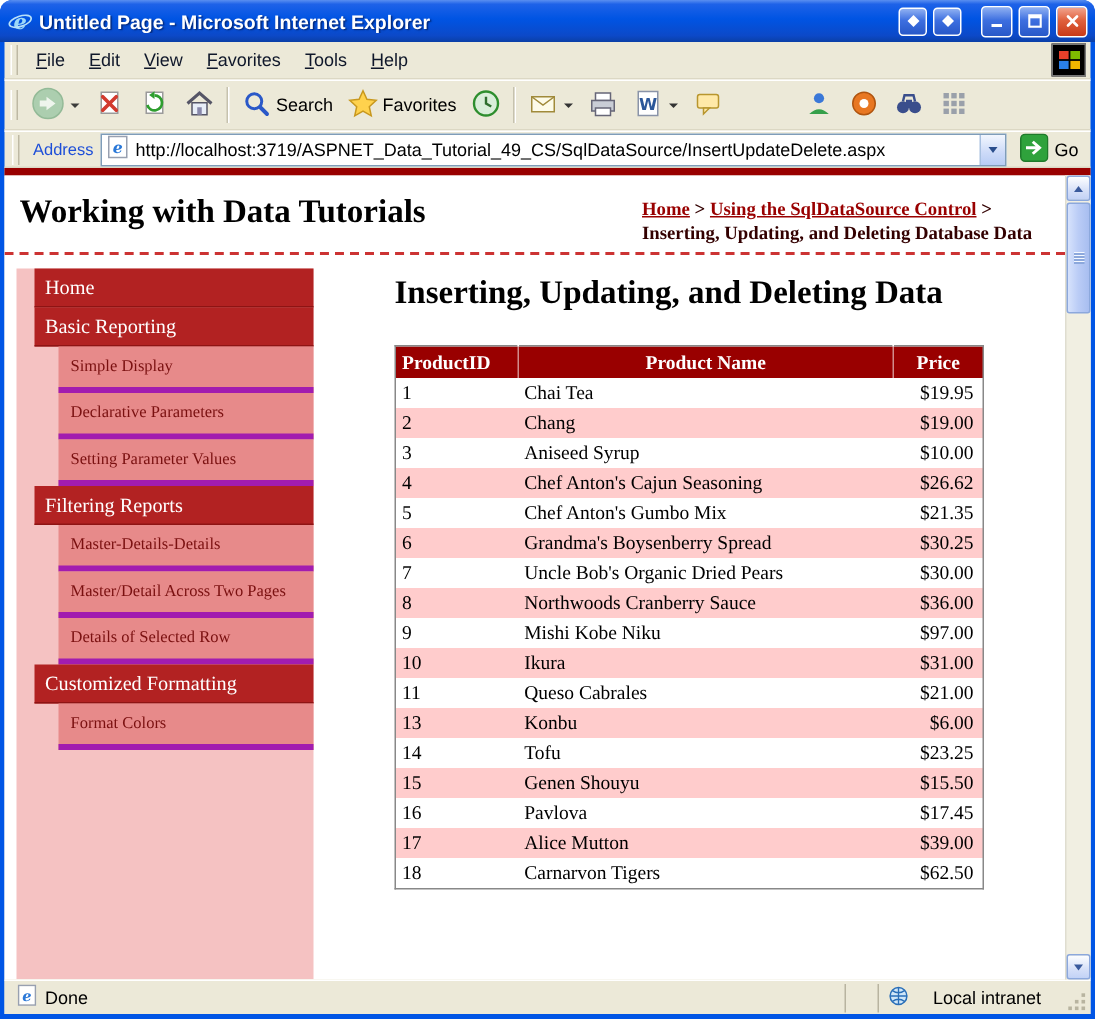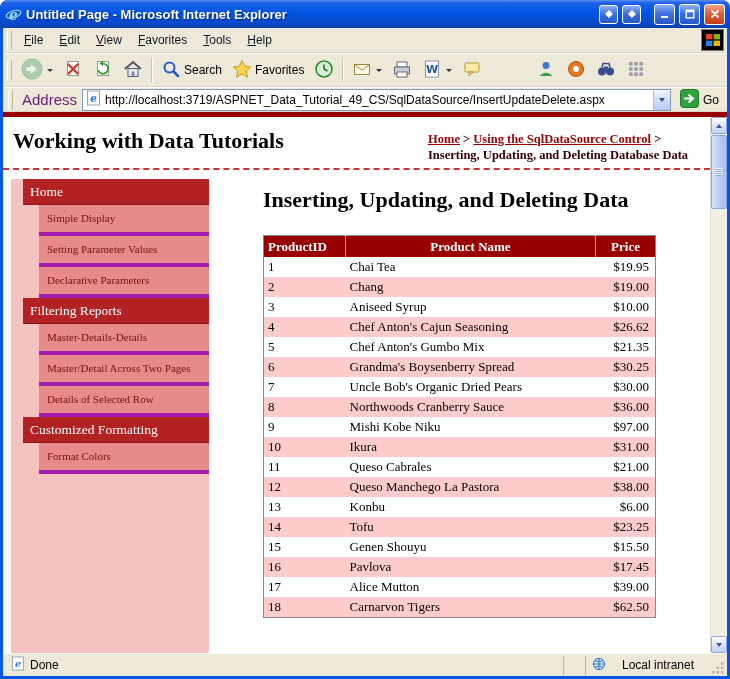--- a/index.html
+++ b/index.html
@@ -25,41 +25,41 @@
   .menu-item u{text-decoration:underline}
   .winflag{margin-left:auto;width:23px;height:22px;background:#000;border:1px solid #777;display:flex;align-items:center;justify-content:center}
   .toolbar{height:34px;flex:none;display:flex;align-items:center;padding:0 3px;border-top:1px solid #fff;border-bottom:1px solid #DCD8C4}
   .tbtn{height:28px;display:flex;align-items:center;gap:3px;padding:0 5px;font-size:12px;border-radius:3px;flex:none}
   .tbtn.dim{opacity:.95}
   .tsep{width:2px;height:24px;border-left:1px solid #C6C2AE;border-right:1px solid #fff;margin:0 3px;flex:none}
   .caret{width:0;height:0;border-left:3px solid transparent;border-right:3px solid transparent;border-top:3px solid #333;margin-left:1px}
   .push44{width:44px;flex:none}
   
   .addressbar{height:25px;flex:none;display:flex;align-items:center;padding:0 4px;gap:5px;border-top:1px solid #fff;border-bottom:1px solid #DCD8C4}
-  .addr-label{font-size:15px;color:#701a75;flex:none}
+  .addr-label{font-size:11px;color:#1d4ed8;flex:none}
   .addr-field{flex:1;height:22px;background:#fff;border:1px solid #7F9DB9;display:flex;align-items:center;padding-left:3px;gap:4px;min-width:0}
   .addr-url{flex:1;font-size:12px;color:#000;white-space:nowrap;overflow:hidden}
   .addr-drop{width:17px;height:20px;flex:none;background:linear-gradient(180deg,#F2F6FE,#CCDAF8 60%,#B8CCF4);border-left:1px solid #A8C0E0;display:flex;align-items:center;justify-content:center}
   .dtri{width:0;height:0;border-left:3.5px solid transparent;border-right:3.5px solid transparent;border-top:4px solid #2A4E8C}
   .go-btn{display:flex;align-items:center;gap:4px;font-size:12px;padding:0 4px;flex:none}
   .redstrip{height:5px;flex:none;background:var(--maroon,#990000)}
   
   .content{flex:1;display:flex;min-height:0;background:#fff}
   .page{flex:1;min-width:0;overflow:hidden;display:flex;flex-direction:column;font-family:Liberation Serif, serif}
   .page-header{flex:none;display:flex;justify-content:space-between;gap:10px;padding:11px 10px 5px 10px;border-bottom:2px dashed var(--accent_red,#CC3333)}
   h1{font-size:22px;font-weight:bold;color:#000;white-space:nowrap}
   .breadcrumb{width:272px;flex:none;font-size:12.5px;font-weight:bold;line-height:16px;padding-top:3px;color:#330000}
   .bc-link{color:var(--link_maroon,#990000);text-decoration:underline;cursor:pointer}
   .bc-sep,.bc-current{color:#330000}
   .page-body{flex:1;display:flex;align-items:flex-start;padding:9px 10px 0 8px;min-height:0}
   .sidebar{width:198px;flex:none;align-self:stretch;background:var(--sidebar_strip,#F5C2C2)}
   .side-section{margin-left:12px;background:var(--sidebar_section_bg,#B22222);color:#fff;font-size:13.5px;line-height:17px;padding:4px 30px 4px 7px;border-bottom:1px solid #8E1414;cursor:pointer}
   .side-item{margin-left:28px;background:var(--sidebar_item_bg,#E78A8A);color:var(--sidebar_item_text,#7A1010);font-size:11px;line-height:17px;padding:5px 8px;border-bottom:4px solid #a21caf;cursor:pointer}
   .main{flex:1;min-width:0;padding-left:54px}
-  h2{font-size:22px;font-weight:bold;line-height:1.2;max-width:380px;margin-top:8px;color:#000}
+  h2{font-size:22px;font-weight:bold;line-height:1.2;max-width:380px;margin-top:3px;color:#000}
   table.grid{border-collapse:collapse;margin-top:22px;table-layout:fixed;width:392px;font-size:13px;border:1px solid #888}
   table.grid th{background:var(--maroon,#990000);color:#fff;font-weight:bold;font-size:13px;padding:2px 4px;height:21px;text-align:center}
   table.grid th+th{border-left:1px solid rgba(255,255,255,.55)}
   table.grid th:first-child{text-align:left}
   table.grid td{padding:2px 4px;height:20px;white-space:nowrap;overflow:hidden;color:#000}
   table.grid tbody tr:nth-child(even){background:var(--row_pink,#FFCCCC)}
   table.grid td.price{text-align:right;padding-right:6px}
   
   .vscroll{width:17px;flex:none;position:relative;background:#F1EFE2;border-left:1px solid #DFDDD0}
   .sb-btn{position:absolute;left:0;width:16px;height:17px;background:linear-gradient(180deg,#FDFEFF,#D6E0F8 60%,#C2D2F6);border:1px solid #8CA8DC;border-radius:2px;display:flex;align-items:center;justify-content:center}
@@ -273,23 +273,24 @@
 
     <div class="content">
       <div class="page">
         <div class="page-header">
           <h1>Working with Data Tutorials</h1>
           <div class="breadcrumb"><span class="bc-link">Home</span><span class="bc-sep"> &gt; </span><span class="bc-link">Using the SqlDataSource Control</span><span class="bc-sep"> &gt; </span><span class="bc-current">Inserting, Updating, and Deleting Database Data</span></div>
         </div>
         <div class="page-body">
           <div class="sidebar">
               <div class="side-section">Home</div>
+              <div class="side-section">Basic Reporting</div>
               <div class="side-item">Simple Display</div>
+              <div class="side-item">Declarative Parameters</div>
               <div class="side-item">Setting Parameter Values</div>
-              <div class="side-item">Declarative Parameters</div>
               <div class="side-section">Filtering Reports</div>
               <div class="side-item">Master-Details-Details</div>
               <div class="side-item">Master/Detail Across Two Pages</div>
               <div class="side-item">Details of Selected Row</div>
               <div class="side-section">Customized Formatting</div>
               <div class="side-item">Format Colors</div>
             </div>
           <div class="main">
             <h2>Inserting, Updating, and Deleting Data</h2>
             <table class="grid">
@@ -355,25 +356,20 @@
                     <td>10</td>
                     <td>Ikura</td>
                     <td class="price">$31.00</td>
                   </tr>
                   <tr>
                     <td>11</td>
                     <td>Queso Cabrales</td>
                     <td class="price">$21.00</td>
                   </tr>
                   <tr>
-                    <td>12</td>
-                    <td>Queso Manchego La Pastora</td>
-                    <td class="price">$38.00</td>
-                  </tr>
-                  <tr>
                     <td>13</td>
                     <td>Konbu</td>
                     <td class="price">$6.00</td>
                   </tr>
                   <tr>
                     <td>14</td>
                     <td>Tofu</td>
                     <td class="price">$23.25</td>
                   </tr>
                   <tr>

